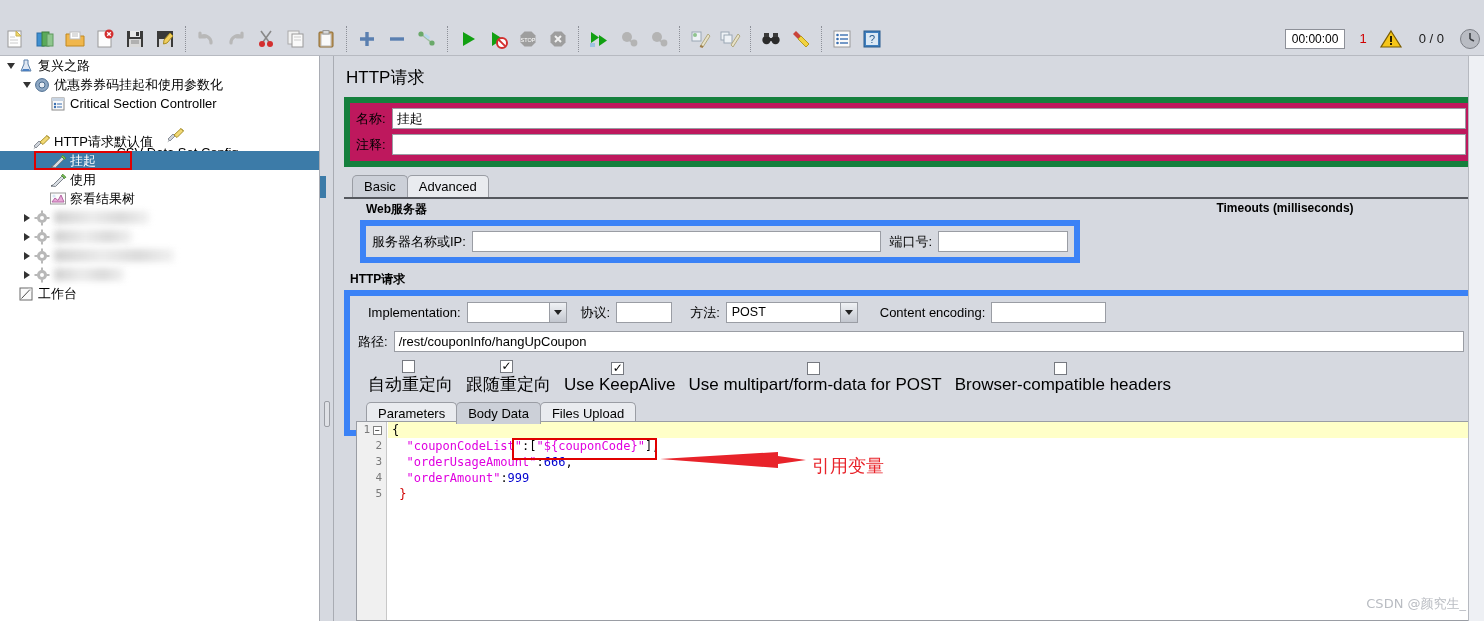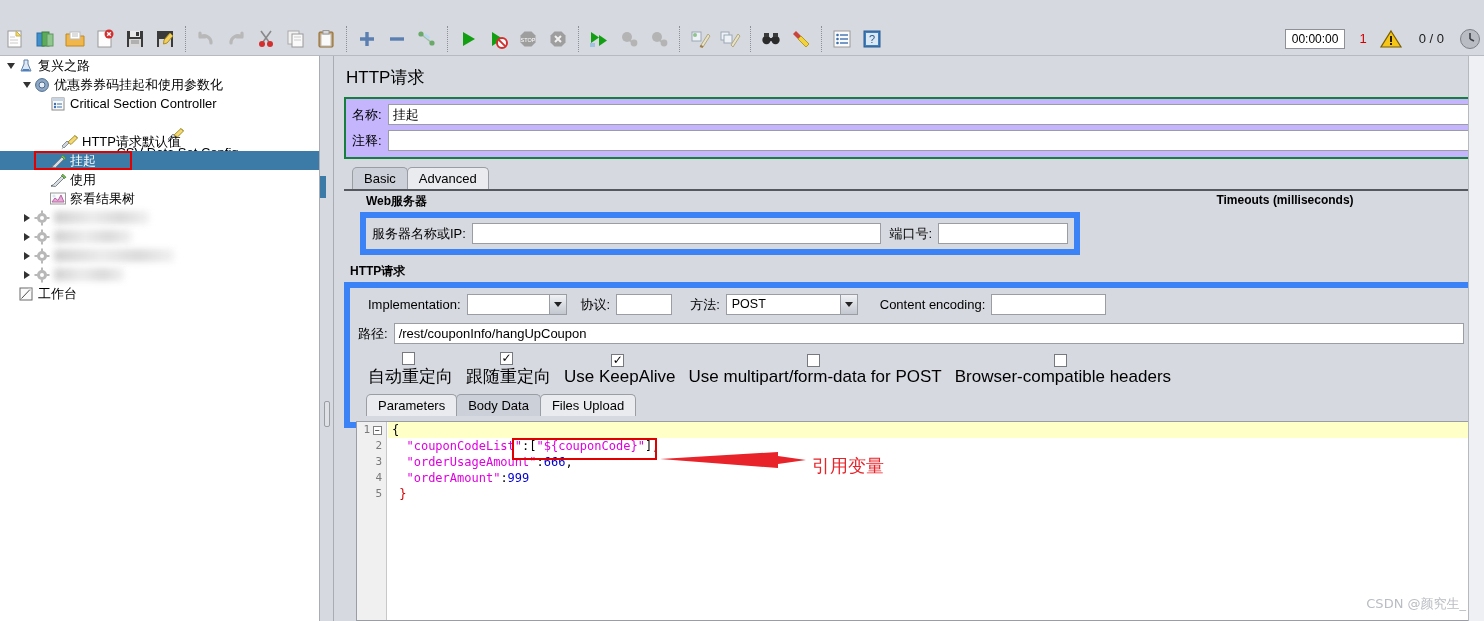--- a/index.html
+++ b/index.html
@@ -94,21 +94,21 @@
 
   
   .right-panel {
     position: absolute; left: 334px; top: 56px; width: 1150px; height: 565px;
     background: #d6d9e0; overflow: hidden;
   }
   .panel-title {
     font-size: 17px; color: #000; padding: 10px 0 8px 12px;
   }
   .bordered {
-    border: 2px solid #15803d; background: #c4b5fd;
+    border: 6px solid #15803d; background: #be185d;
   }
   .name-area { margin: 0 6px 0 10px; padding: 5px 6px 6px 6px; }
   .field-row { display: flex; align-items: center; margin-bottom: 5px; }
   .field-row:last-child { margin-bottom: 0; }
   .field-label { font-size: 13px; color: #000; white-space: nowrap; margin-right: 6px; }
   .txtinput {
     background: #fff; border: 1px solid #9a9da4; height: 21px; font-size: 13px;
     padding: 0 4px; color: #000; line-height: 19px; font-family: "Liberation Sans", sans-serif;
     overflow: hidden; white-space: nowrap;
   }
@@ -493,21 +493,21 @@
         <span class="tree-icon">
           <svg width="18" height="16" viewBox="0 0 18 16">
             <path d="M1 12 L6 7 L8 9 L3 14 Z" fill="#cfd4da" stroke="#8b9099"></path>
             <path d="M2 13.5 l-1.2 1.2" stroke="#8b9099"></path>
             <path d="M7 8 L14 1.5 L16.5 4 L10 10.5 Z" fill="#f2d974" stroke="#a8902c"></path>
             <path d="M14 1.5 L16.5 4" stroke="#a8902c"></path>
           </svg>
         </span>
         <span class="tree-label">CSV Data Set Config</span>
       </div>
-      <div class="tree-node" style="padding-left: 48px;">
+      <div class="tree-node" style="padding-left: 20px;">
         <span class="twisty"></span>
         <span class="tree-icon">
           <svg width="18" height="16" viewBox="0 0 18 16">
             <path d="M1 12 L6 7 L8 9 L3 14 Z" fill="#cfd4da" stroke="#8b9099"></path>
             <path d="M2 13.5 l-1.2 1.2" stroke="#8b9099"></path>
             <path d="M7 8 L14 1.5 L16.5 4 L10 10.5 Z" fill="#f2d974" stroke="#a8902c"></path>
             <path d="M14 1.5 L16.5 4" stroke="#a8902c"></path>
           </svg>
         </span>
         <span class="tree-label">HTTP请求默认值</span>

